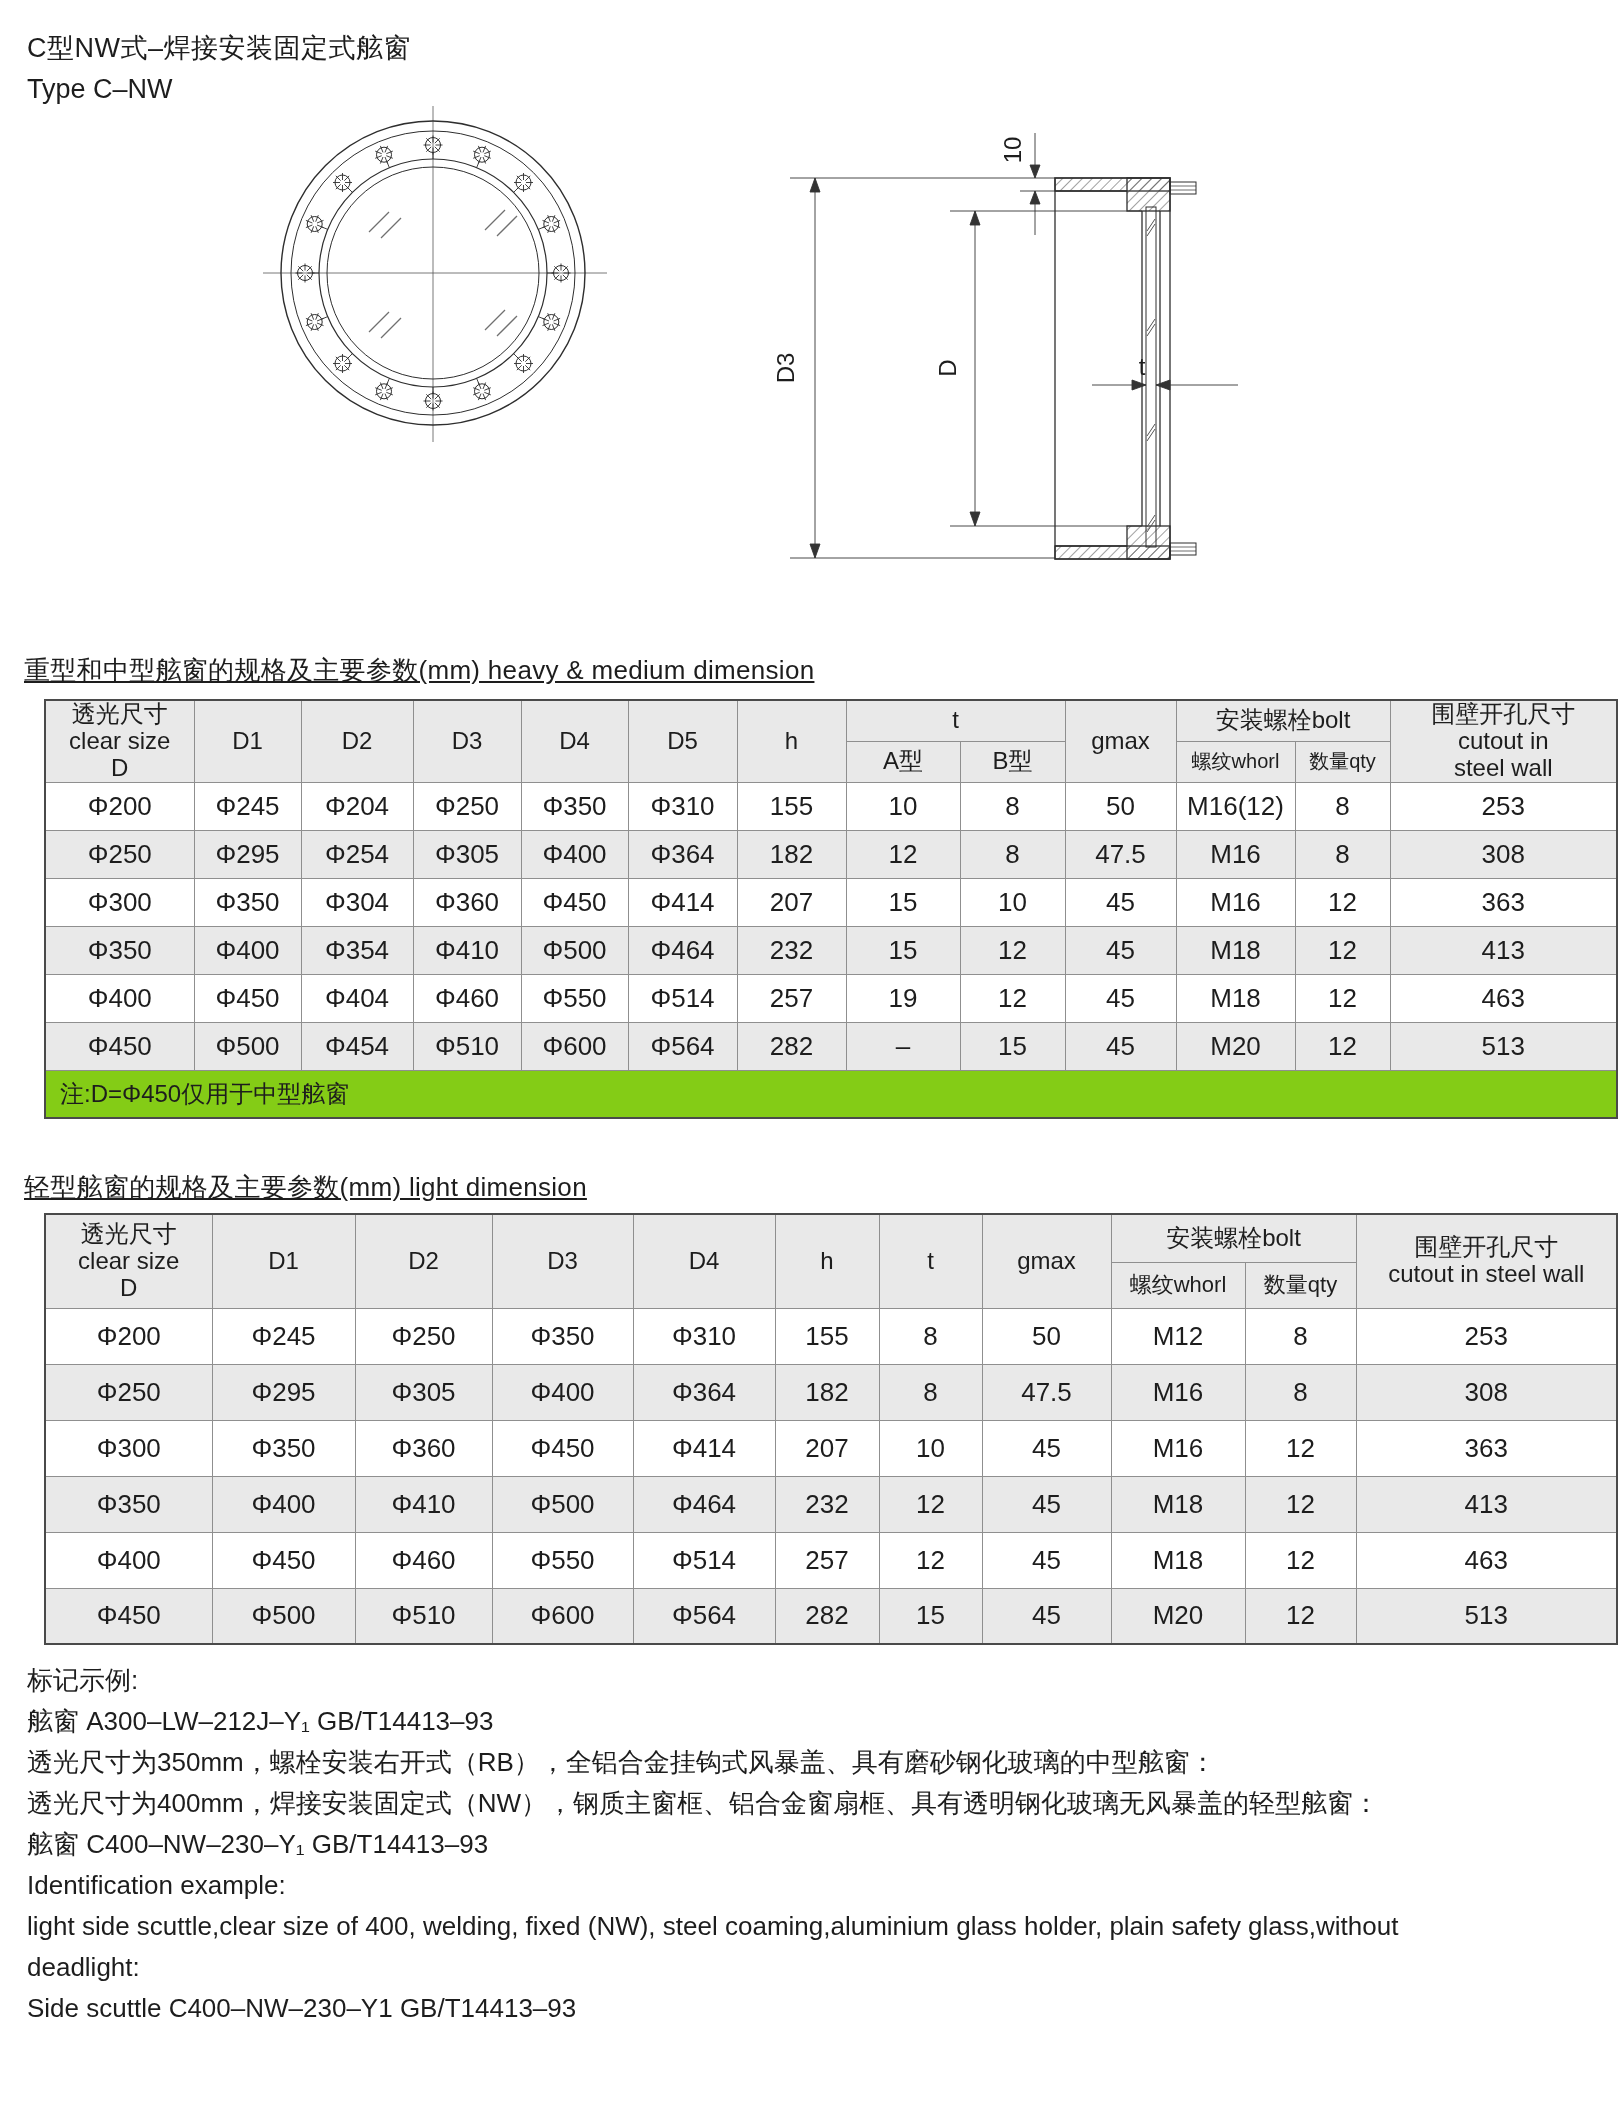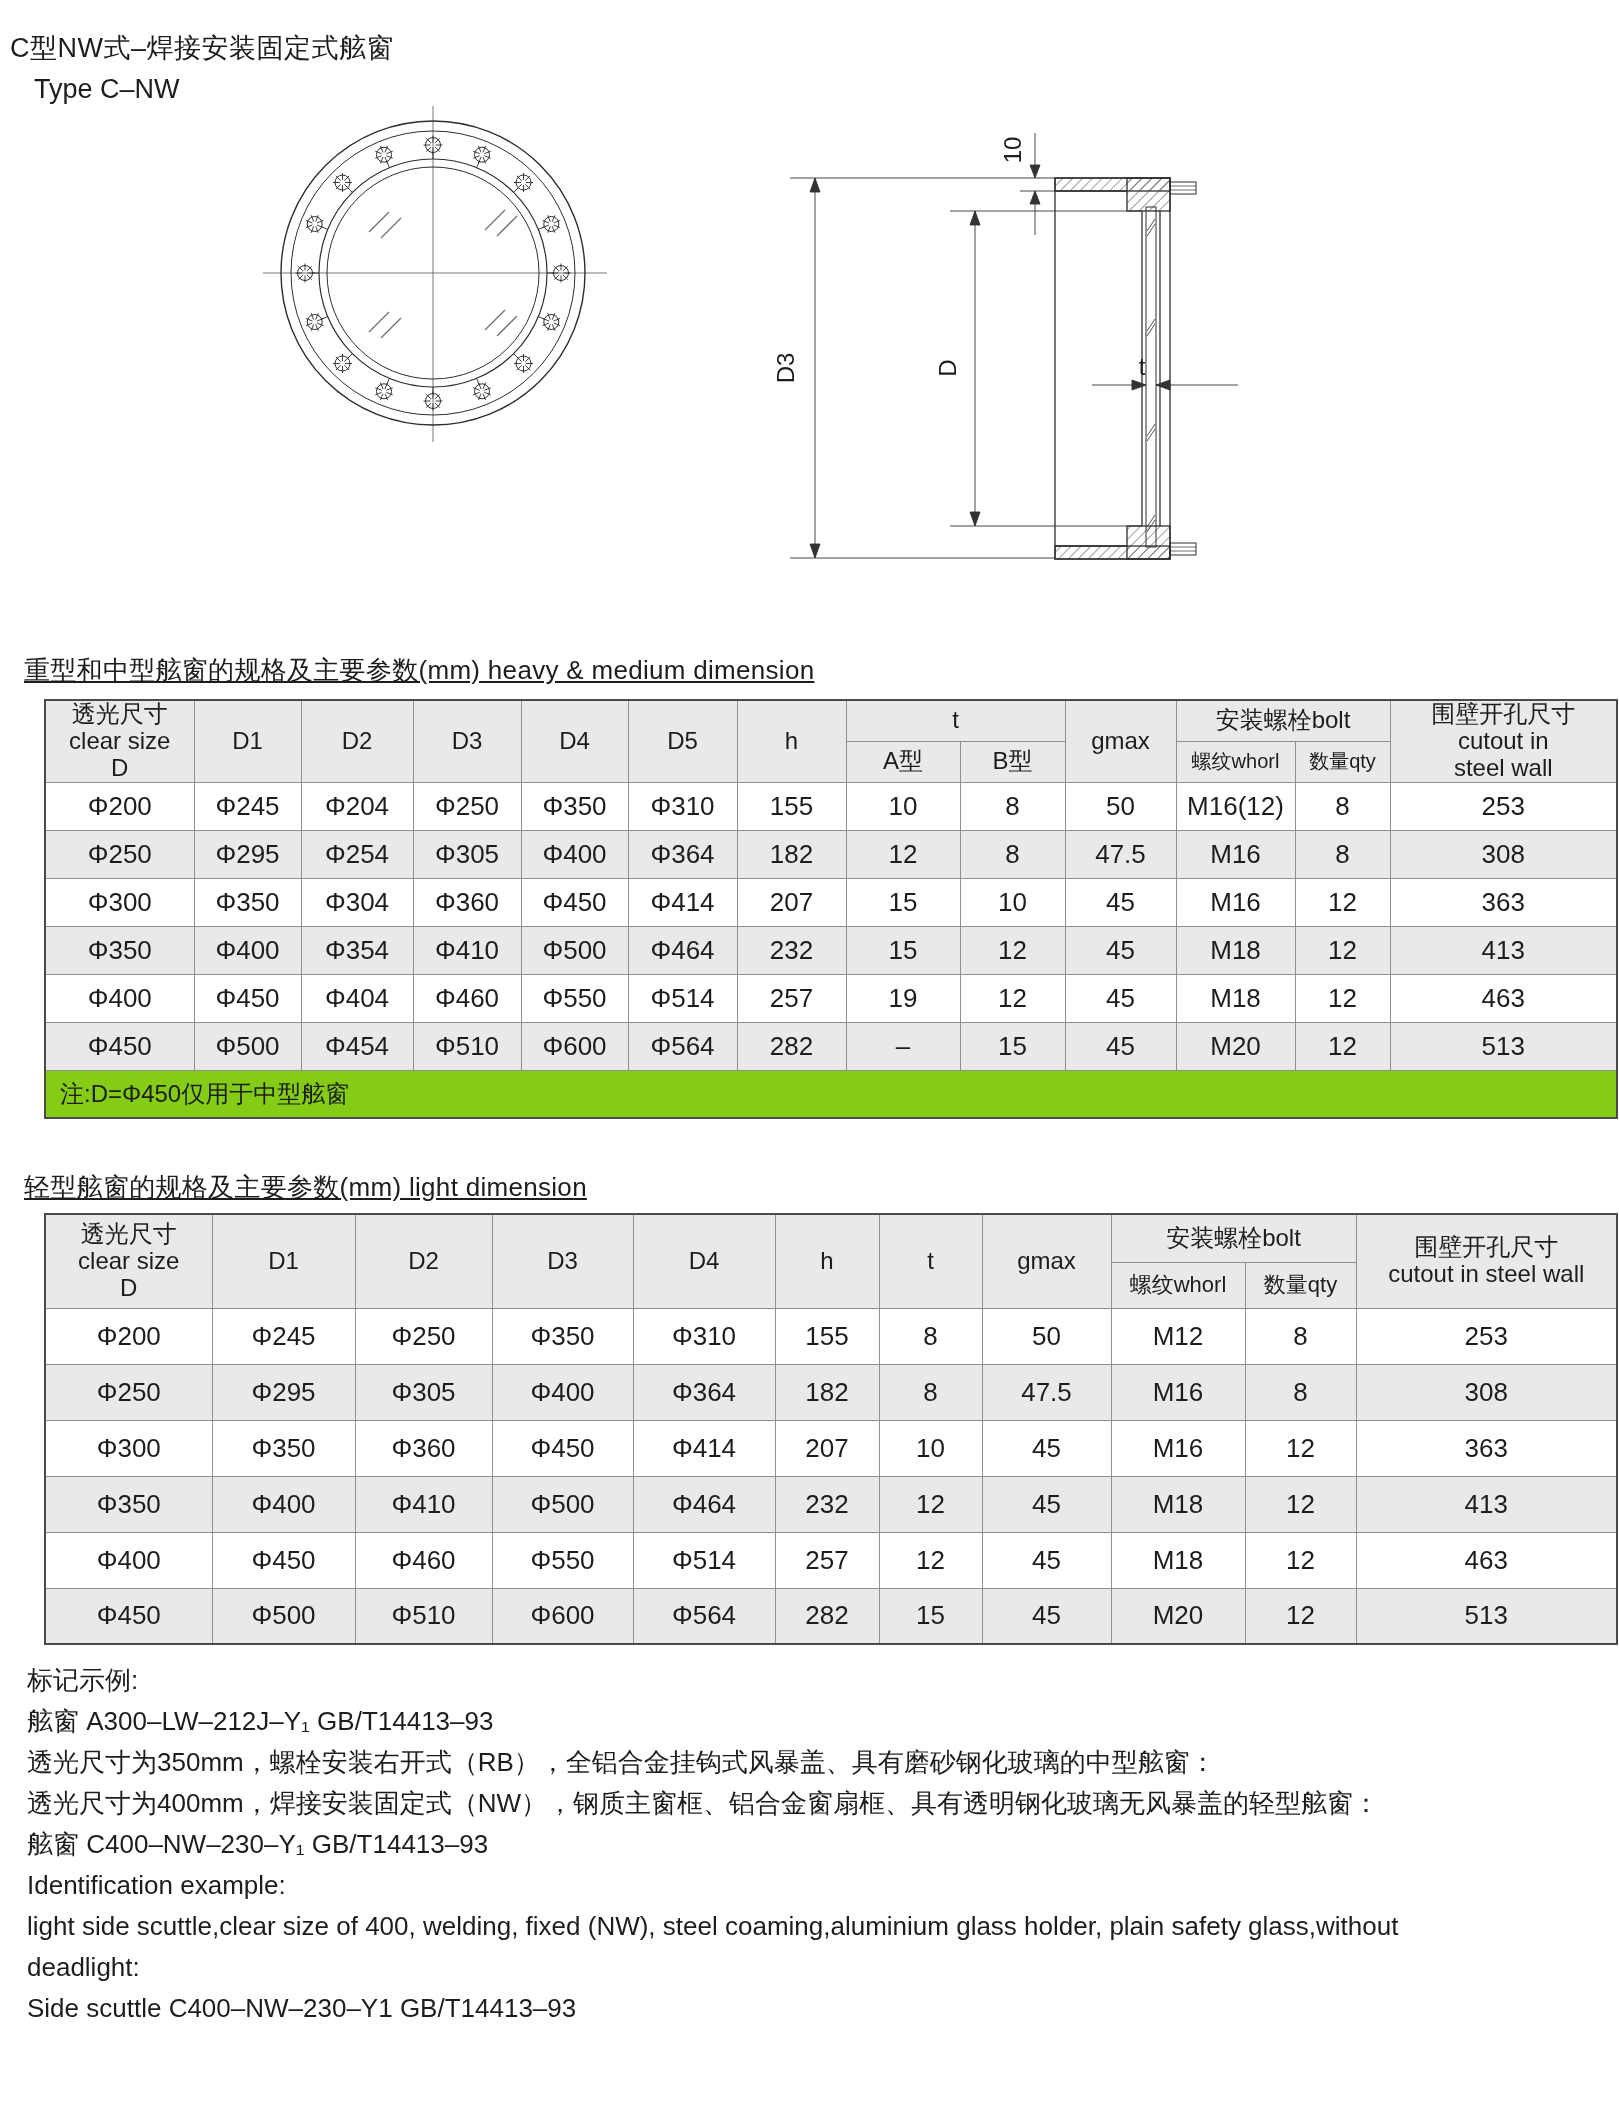--- a/index.html
+++ b/index.html
@@ -5,22 +5,22 @@
   * { box-sizing: border-box; }
   html, body { margin: 0; padding: 0; }
   body {
     width: 1619px; height: 2115px;
     background: #ffffff;
     font-family: "Liberation Sans", "DejaVu Sans", sans-serif;
     color: #1d1d1d;
   }
   .page { position: relative; width: 1619px; height: 2115px; overflow: hidden; background: #fff; }
 
-  .title    { position: absolute; left: 10px; top: 30px;  font-size: 27px; letter-spacing: 0.5px; }
-  .subtitle { position: absolute; left: 34px; top: 74px;  font-size: 27px; }
+  .title    { position: absolute; left: 27px; top: 30px;  font-size: 27px; letter-spacing: 0.5px; }
+  .subtitle { position: absolute; left: 27px; top: 74px;  font-size: 27px; }
 
   .drawing { position: absolute; }
   #front-view   { left: 245px; top: 100px; }
   #section-view { left: 690px; top: 95px;  }
 
   .caption { position: absolute; left: 24px; font-size: 26px; letter-spacing: 0.3px; text-decoration: underline; }
   #caption-heavy { top: 653px; }
   #caption-light { top: 1170px; }
 
   table.spec {

